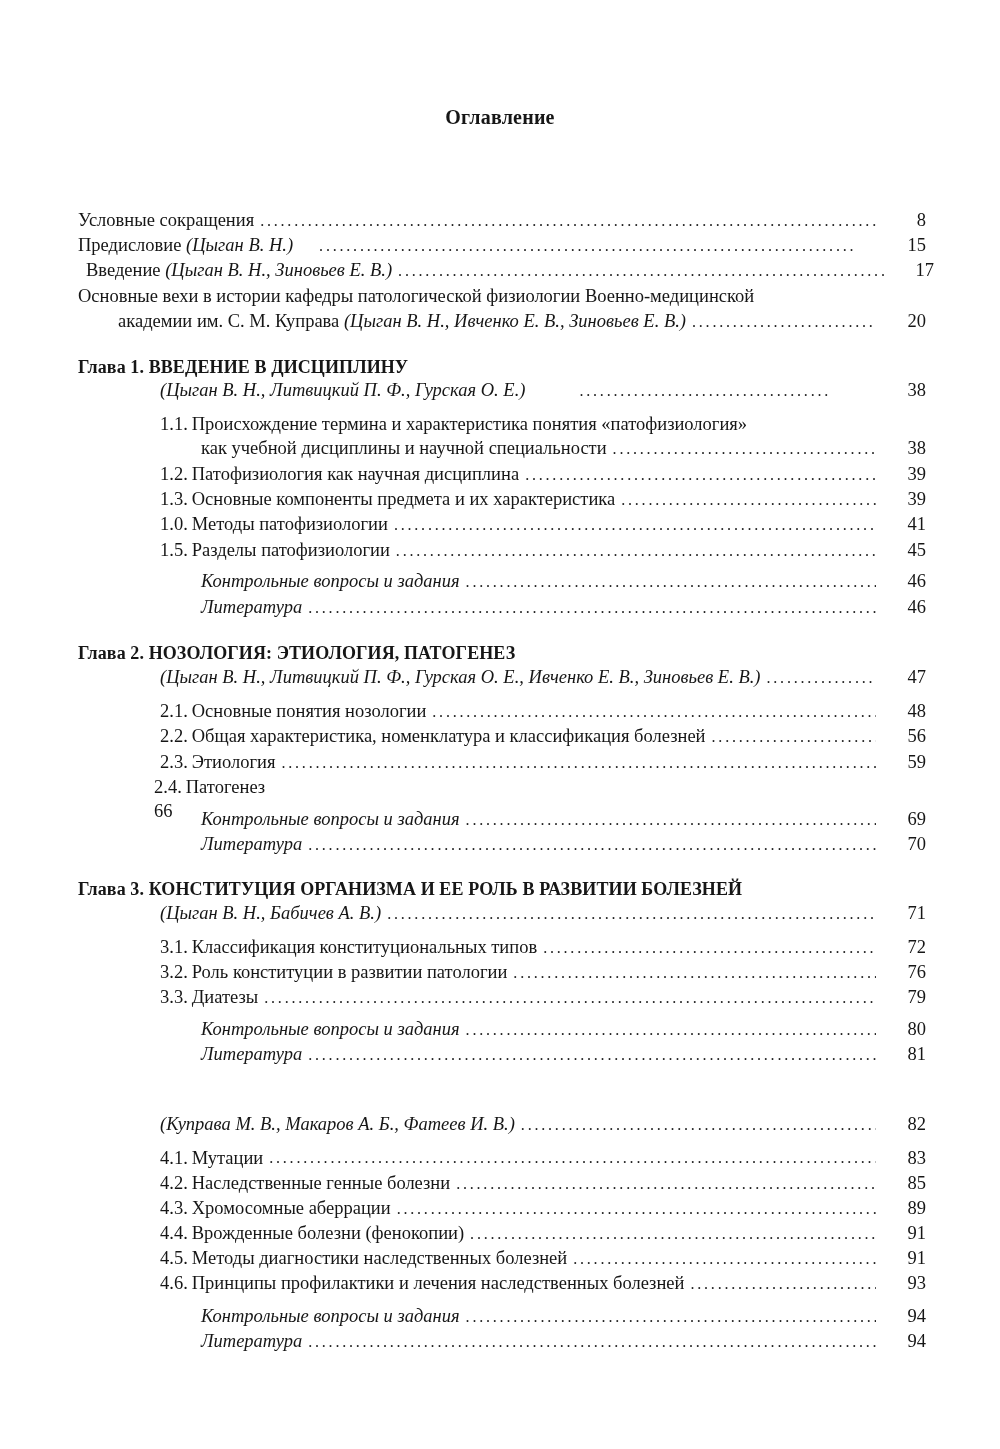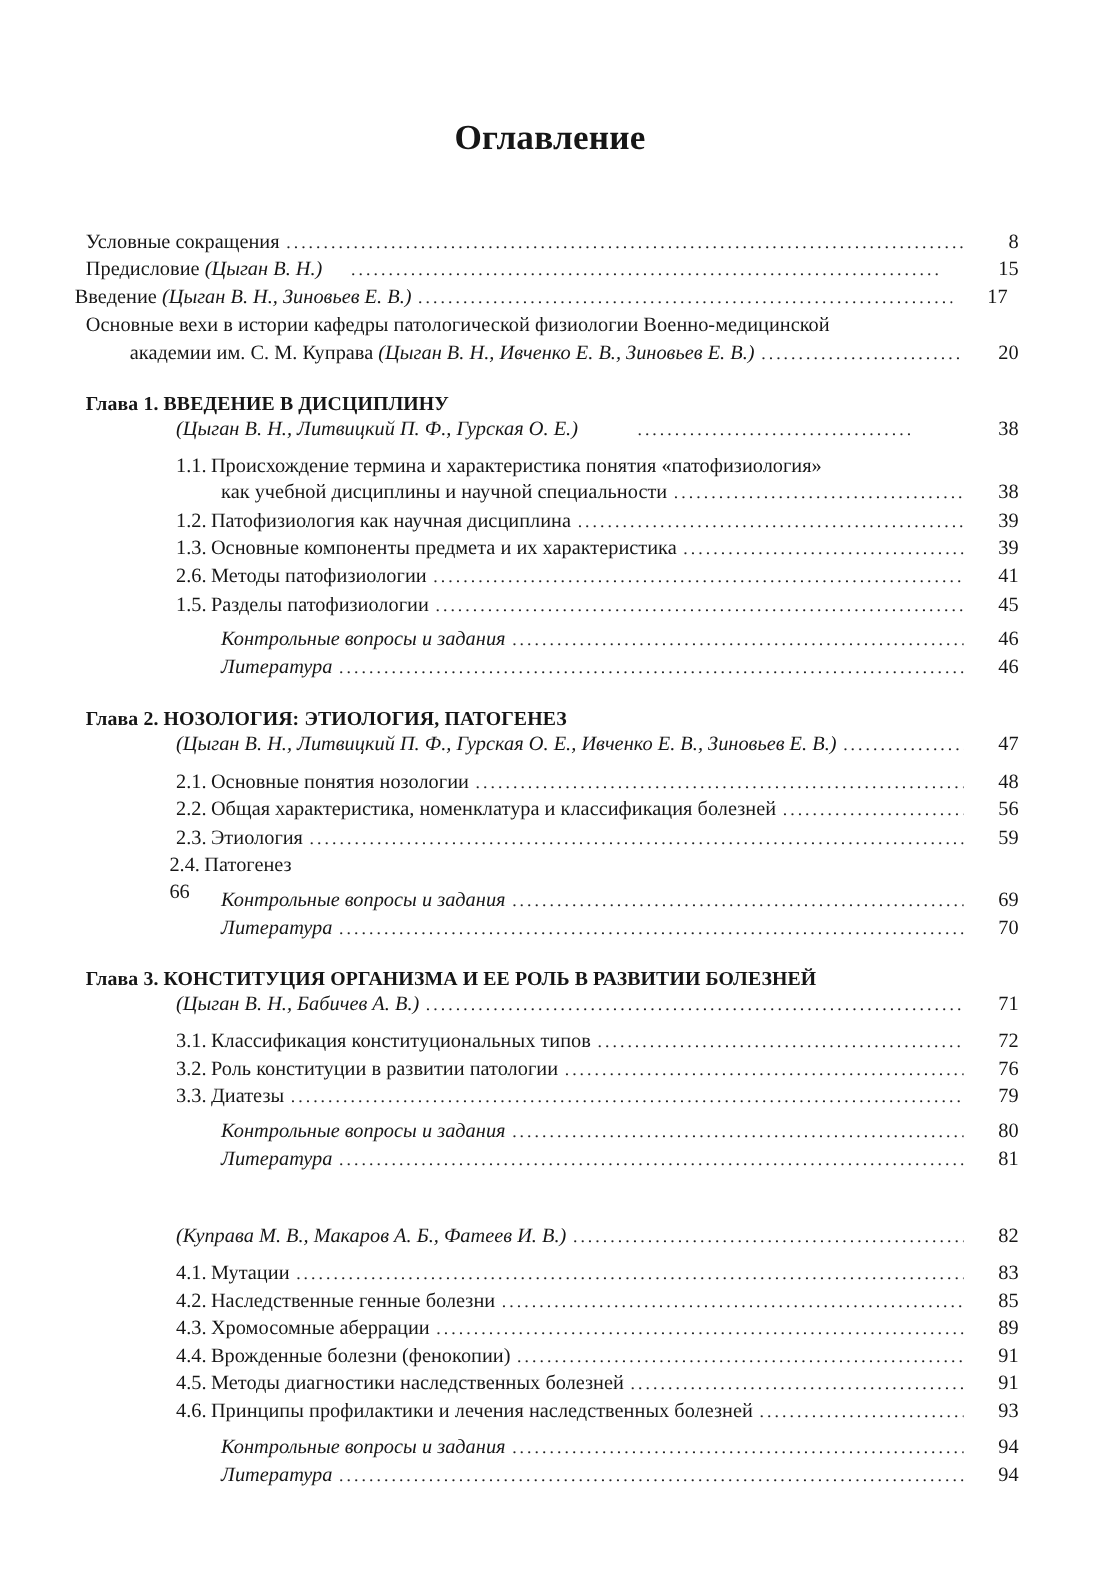--- a/index.html
+++ b/index.html
@@ -4,21 +4,21 @@
 <style>
   html, body { margin: 0; padding: 0; }
   body {
     width: 1000px; height: 1449px; background: #ffffff; color: #161616;
     font-family: "Liberation Serif", "DejaVu Serif", serif;
     position: relative; overflow: hidden;
   }
   .page { position: absolute; left: 0; top: 0; width: 1000px; height: 1449px; }
   .title {
     position: absolute; top: 106px; left: 0; width: 1000px; text-align: center;
-    font-weight: bold; font-size: 32px; letter-spacing: 0.2px;
+    font-weight: bold; font-size: 20px; letter-spacing: 0.2px;
   }
   .row {
     position: absolute; height: 24px; line-height: 24px; font-size: 18.5px;
     display: flex; align-items: baseline; white-space: nowrap;
   }
   .row .txt { flex: 0 0 auto; }
   .row .lead {
     flex: 1 1 auto; overflow: hidden; margin: 0 6px 0 6px; letter-spacing: 3.4px;
     color: #222; font-size: 16px;
   }
@@ -45,21 +45,21 @@
   <div class="row" style="left:78px;width:848px;top:208px;">
     <span class="txt">Условные сокращения</span>
     <span class="lead"></span>
     <span class="pg">8</span>
   </div>
   <div class="row" style="left:78px;width:848px;top:233px;gap:20px;">
     <span class="txt"><span>Предисловие</span> <span class="it">(Цыган В. Н.)</span></span>
     <span class="lead"></span>
     <span class="pg">15</span>
   </div>
-  <div class="row" style="left:68px;width:848px;top:258px;">
+  <div class="row" style="left:86px;width:848px;top:258px;">
     <span class="txt"><span>Введение</span> <span class="it">(Цыган В. Н., Зиновьев Е. В.)</span></span>
     <span class="lead"></span>
     <span class="pg">17</span>
   </div>
   <div class="plain" style="left:78px;top:284px;">Основные вехи в истории кафедры патологической физиологии Военно-медицинской</div>
   <div class="row" style="left:118px;width:808px;top:309px;">
     <span class="txt"><span>академии им. С. М. Куправа</span> <span class="it">(Цыган В. Н., Ивченко Е. В., Зиновьев Е. В.)</span></span>
     <span class="lead"></span>
     <span class="pg">20</span>
   </div>
@@ -80,21 +80,21 @@
     <span class="txt"><span class="num">1.2.</span><span>Патофизиология как научная дисциплина</span></span>
     <span class="lead"></span>
     <span class="pg">39</span>
   </div>
   <div class="row" style="left:160px;width:766px;top:487px;">
     <span class="txt"><span class="num">1.3.</span><span>Основные компоненты предмета и их характеристика</span></span>
     <span class="lead"></span>
     <span class="pg">39</span>
   </div>
   <div class="row" style="left:160px;width:766px;top:512px;">
-    <span class="txt"><span class="num">2.6.</span><span>Методы патофизиологии</span></span>
+    <span class="txt"><span class="num">1.0.</span><span>Методы патофизиологии</span></span>
     <span class="lead"></span>
     <span class="pg">41</span>
   </div>
   <div class="row" style="left:160px;width:766px;top:538px;">
     <span class="txt"><span class="num">1.5.</span><span>Разделы патофизиологии</span></span>
     <span class="lead"></span>
     <span class="pg">45</span>
   </div>
   <div class="row" style="left:201px;width:725px;top:569px;">
     <span class="txt it">Контрольные вопросы и задания</span>
@@ -174,21 +174,21 @@
     <span class="txt it">Литература</span>
     <span class="lead"></span>
     <span class="pg">81</span>
   </div>
 
   <div class="row" style="left:160px;width:766px;top:1112px;">
     <span class="txt it">(Куправа М. В., Макаров А. Б., Фатеев И. В.)</span>
     <span class="lead"></span>
     <span class="pg">82</span>
   </div>
-  <div class="row" style="left:160px;width:766px;top:1146px;">
+  <div class="row" style="left:160px;width:766px;top:1146px;align-items:flex-end;">
     <span class="txt"><span class="num">4.1.</span><span>Мутации</span></span>
     <span class="lead"></span>
     <span class="pg">83</span>
   </div>
   <div class="row" style="left:160px;width:766px;top:1171px;">
     <span class="txt"><span class="num">4.2.</span><span>Наследственные генные болезни</span></span>
     <span class="lead"></span>
     <span class="pg">85</span>
   </div>
   <div class="row" style="left:160px;width:766px;top:1196px;">

